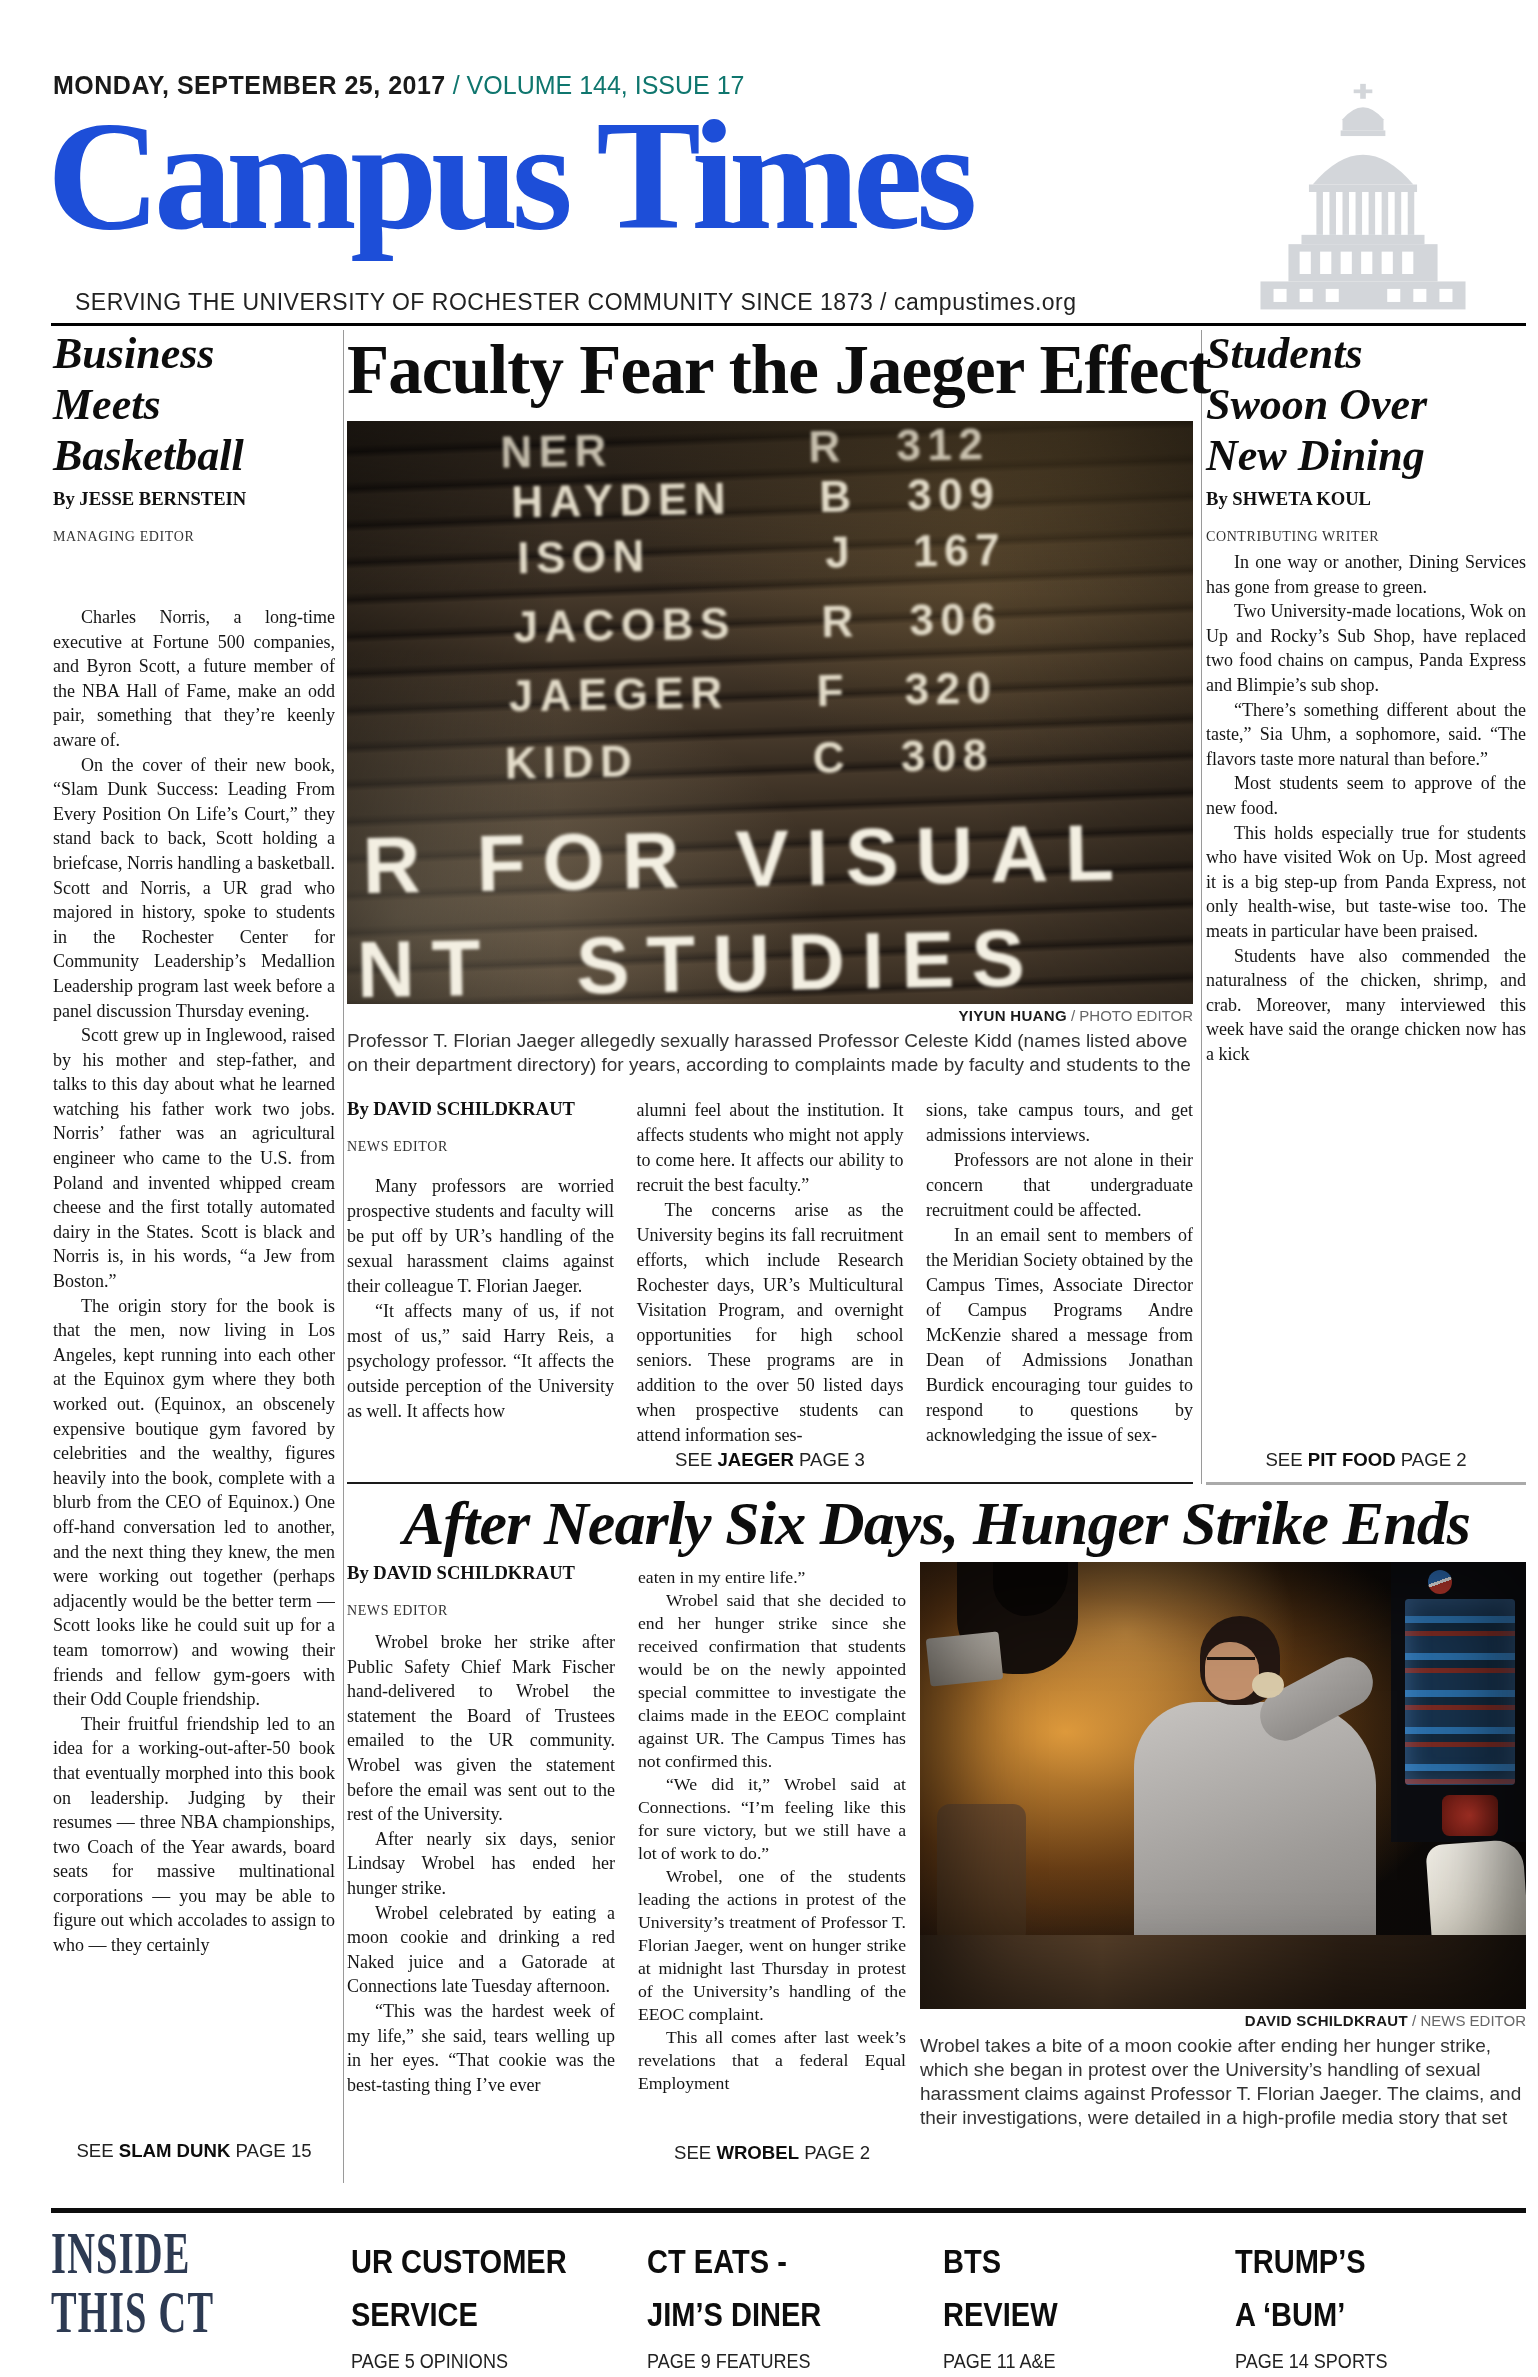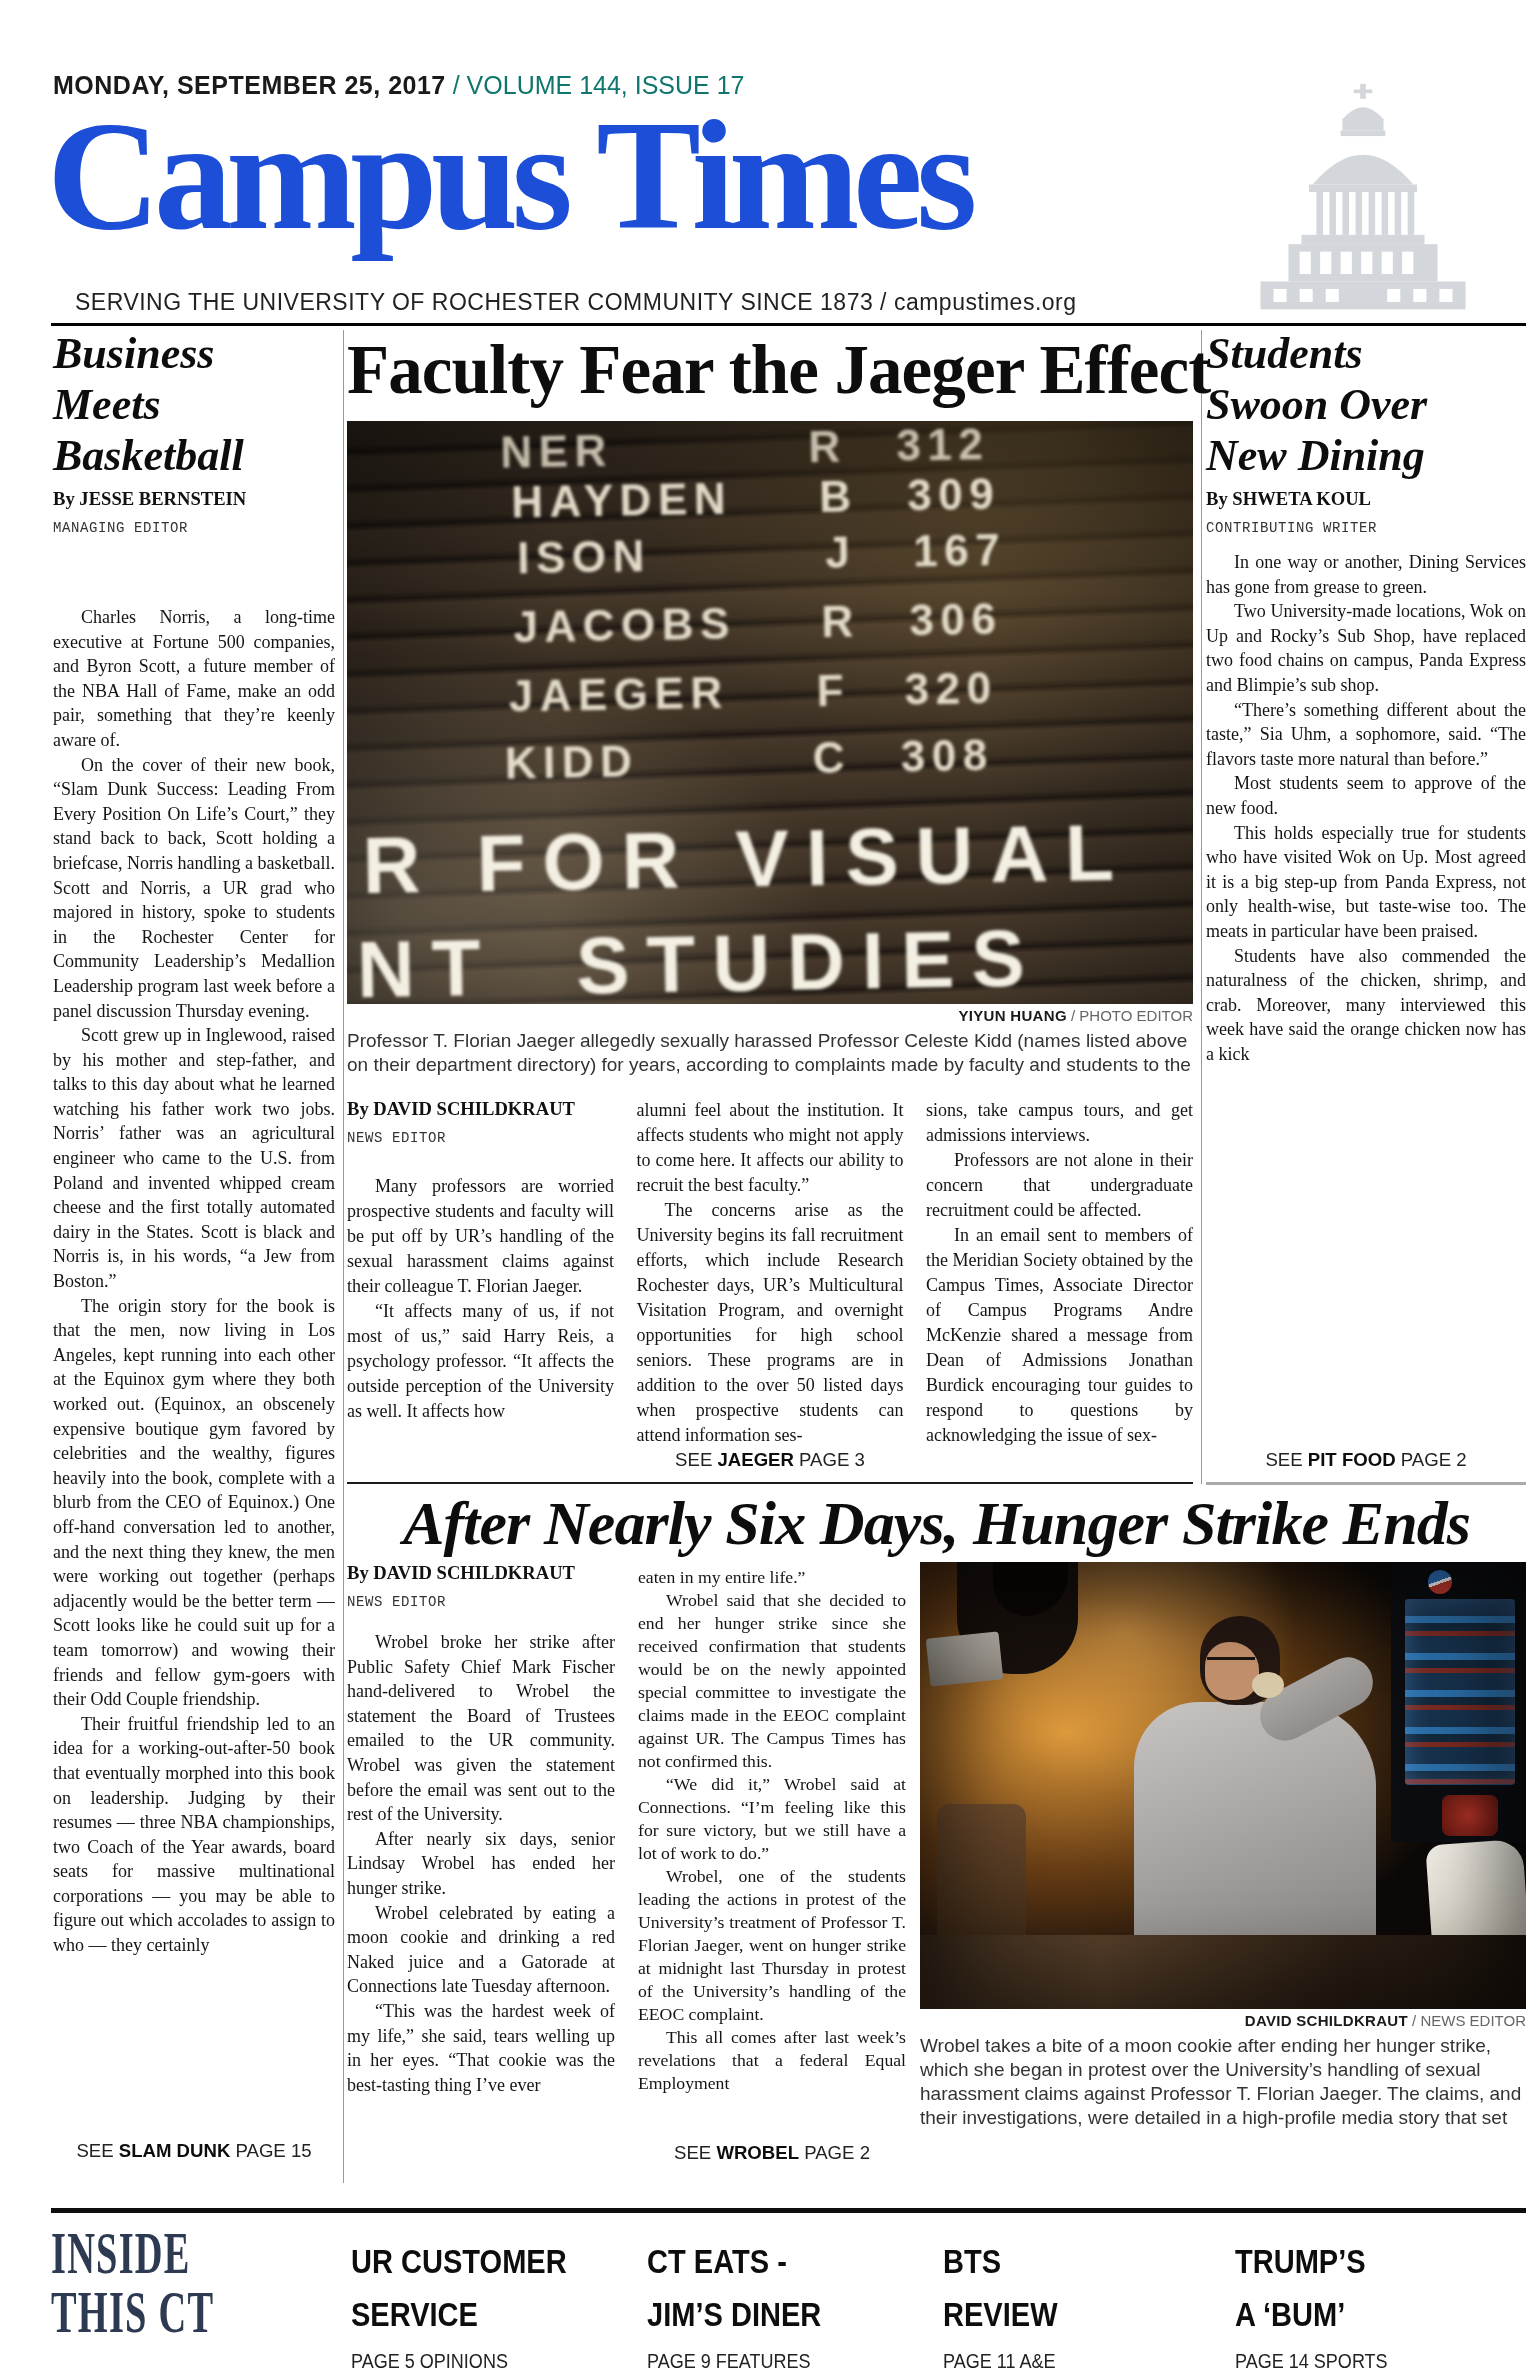--- a/index.html
+++ b/index.html
@@ -18,21 +18,21 @@
   .toprule{left:51px;top:323px;width:1475px;height:2.8px;background:#000;}
 
   
   .vdiv1{left:343px;top:330px;width:0.9px;height:1853px;background:#9a9a9a;}
   .vdiv2{left:1201px;top:330px;width:0.9px;height:1154px;background:#9a9a9a;}
 
   
   .ital-head{font-style:italic;font-weight:bold;text-align:left;white-space:pre-line;
              font-size:44px;line-height:51px;color:#0d0d0d;}
   .byline-name{font-weight:bold;font-size:18.6px;color:#111;}
-  .byline-role{font-family:Liberation Mono, monospace;font-size:14px;color:#333;letter-spacing:0.6px;margin-top:10px;}
+  .byline-role{font-family:Liberation Serif, serif;font-size:14px;color:#333;letter-spacing:0.6px;margin-top:19px;}
   .bodytext{text-align:justify;overflow:hidden;}
   .bodytext p{margin:0;text-indent:28px;}
   .no-first-indent p:first-of-type{text-indent:0;}
   .jump{font-family:"Liberation Sans",sans-serif;font-size:18.6px;color:#222;text-align:center;}
   .jump .ref{font-weight:bold;color:#0d0d0d;}
   .credit{font-family:"Liberation Sans",sans-serif;font-size:15px;text-align:right;color:#666;}
   .credit .nm{font-weight:bold;color:#1a1a1a;letter-spacing:0.3px;}
   .caption{font-family:"Liberation Sans",sans-serif;font-size:19px;line-height:24px;color:#333;}
 
   

